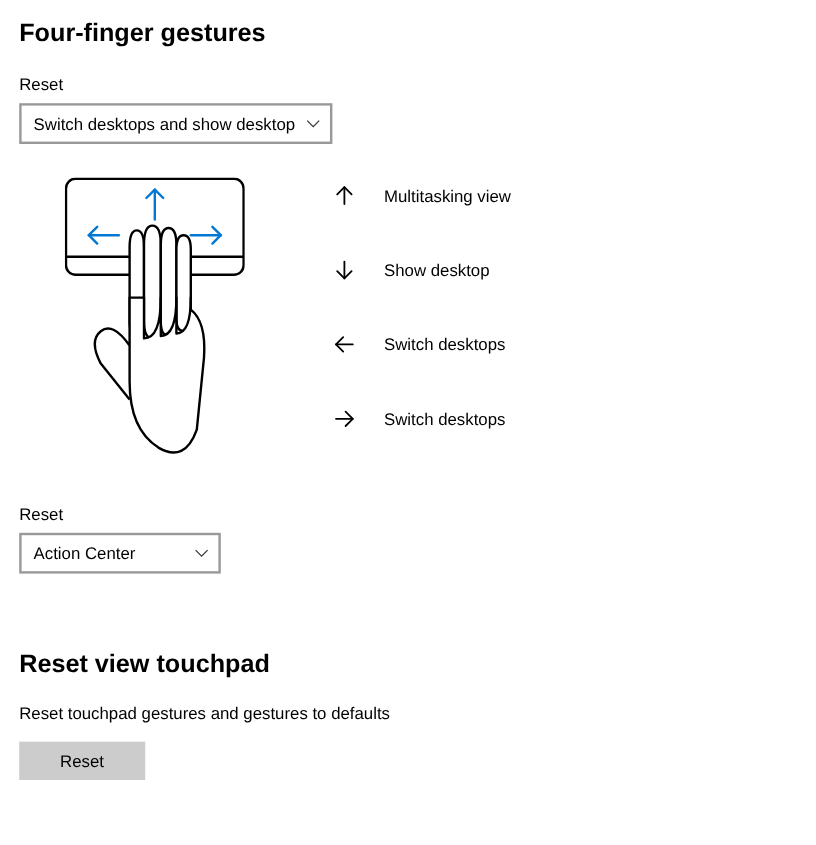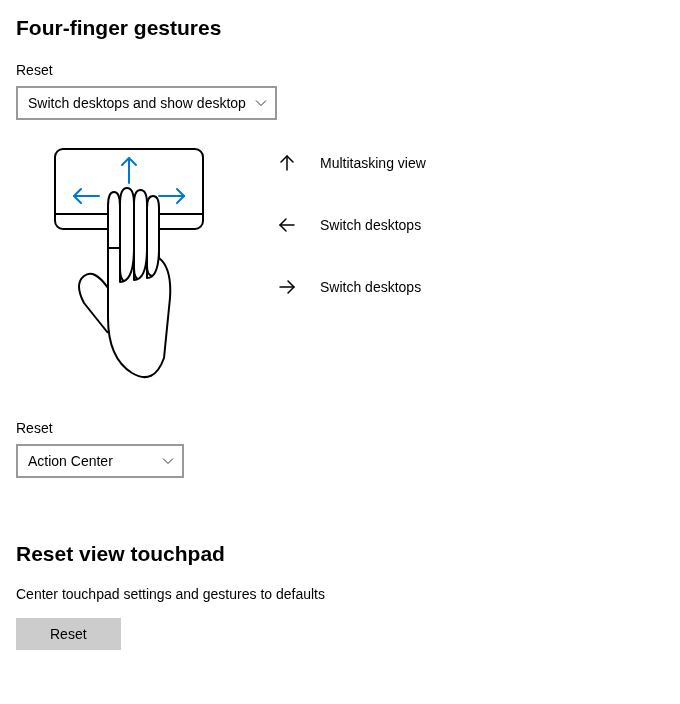--- a/index.html
+++ b/index.html
@@ -62,20 +62,29 @@
           <g fill="none" stroke="#000" stroke-width="1.5" stroke-linecap="round" stroke-linejoin="round">
             <line x1="9" y1="16" x2="9" y2="2"></line>
             <path d="M3 8 L9 2 L15 8"></path>
           </g>
         </svg>
       <span class="action-text">Multitasking view</span>
     </div>
     <div class="action">
       <svg viewBox="0 0 18 18">
           <g fill="none" stroke="#000" stroke-width="1.5" stroke-linecap="round" stroke-linejoin="round">
+            <line x1="9" y1="2" x2="9" y2="16"></line>
+            <path d="M3 10 L9 16 L15 10"></path>
+          </g>
+        </svg>
+      <span class="action-text">Show desktop</span>
+    </div>
+    <div class="action">
+      <svg viewBox="0 0 18 18">
+          <g fill="none" stroke="#000" stroke-width="1.5" stroke-linecap="round" stroke-linejoin="round">
             <line x1="16" y1="9" x2="2" y2="9"></line>
             <path d="M8 3 L2 9 L8 15"></path>
           </g>
         </svg>
       <span class="action-text">Switch desktops</span>
     </div>
     <div class="action">
       <svg viewBox="0 0 18 18">
           <g fill="none" stroke="#000" stroke-width="1.5" stroke-linecap="round" stroke-linejoin="round">
             <line x1="2" y1="9" x2="16" y2="9"></line>
@@ -89,17 +98,17 @@
 
 <span class="label">Reset</span>
 <div class="combo combo-taps">
   <span>Action Center</span>
   <svg class="chevron" viewBox="0 0 12 12">
       <path d="M1 3.5 L6 8.5 L11 3.5" fill="none" stroke="#333" stroke-width="1"></path>
     </svg>
 </div>
 
 <h2 class="section reset">Reset view touchpad</h2>
-<div class="reset-desc">Center touchpad settings and gestures to defaults</div>
+<div class="reset-desc">Reset touchpad gestures and gestures to defaults</div>
 <button class="btn">Reset</button>
 
 
 
 
 </body></html>

